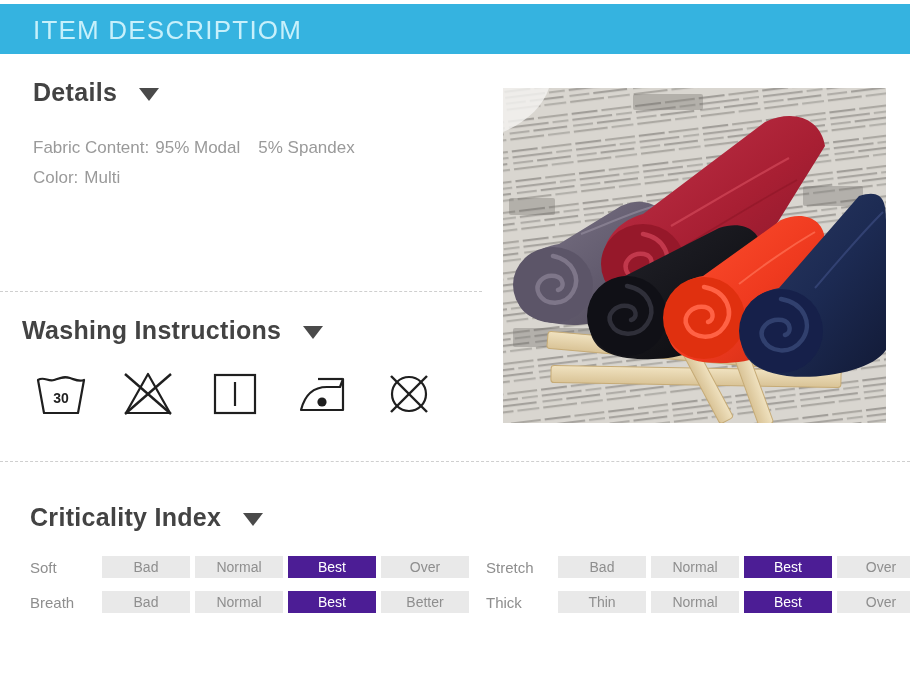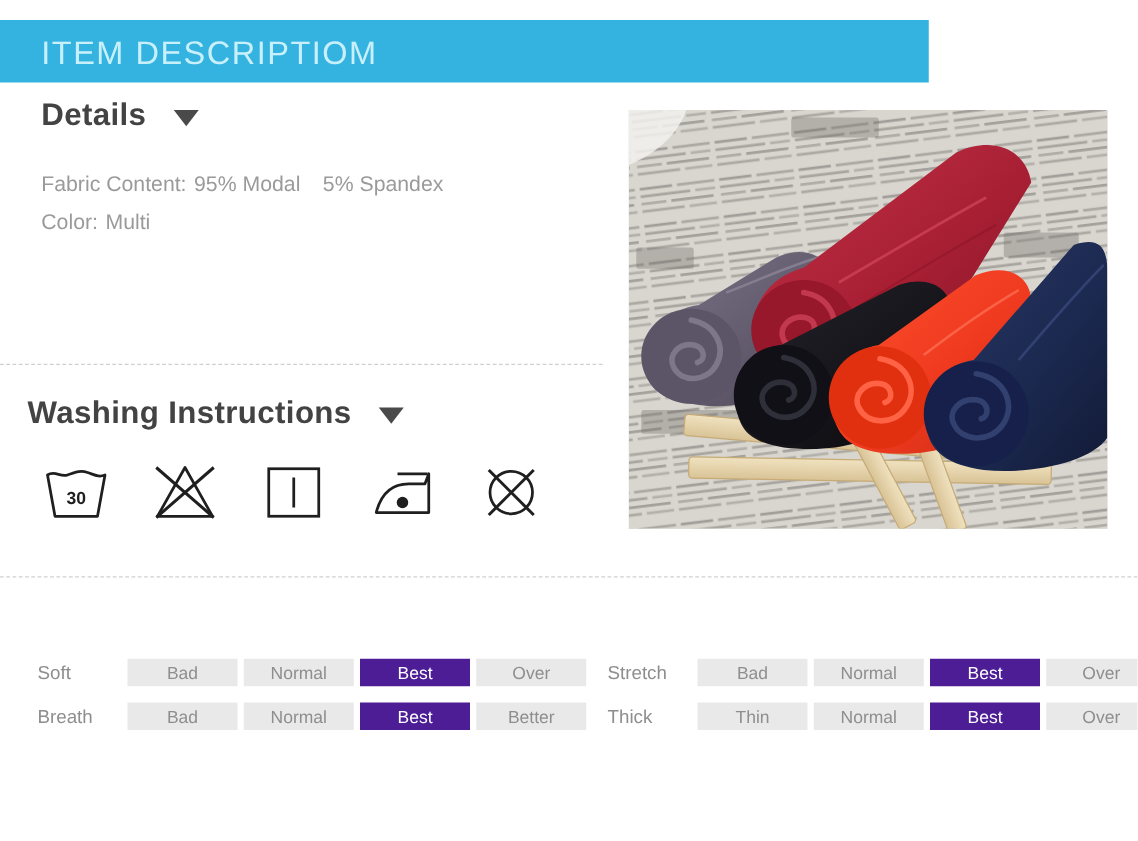--- a/index.html
+++ b/index.html
@@ -12,22 +12,22 @@
     height: 673px;
     position: relative;
     overflow: hidden;
     font-family: "Liberation Sans", sans-serif;
     -webkit-font-smoothing: antialiased;
   }
 
   
   .header-bar {
     position: absolute;
-    left: 0; top: 16px;
-    width: 743px;
+    left: 0; top: 4px;
+    width: 910px;
     height: 50px;
     background: #35b3e0;
   }
   .header-title {
     position: absolute;
     left: 33px;
     top: 11px;
     font-size: 26px;
     letter-spacing: 1.2px;
     color: #c7f0fb;
@@ -341,20 +341,24 @@
         <line x1="46" y1="9" x2="10" y2="45" stroke="#1f1f1f" stroke-width="2.4"></line>
       </svg>
     </div>
 
   </div>
 </div>
 
 <div class="divider divider-2"></div>
 
 <div class="crit-block">
+  <div class="sec-head">
+    <span class="sec-title">Criticality Index</span>
+    <span class="tri-down"></span>
+  </div>
 
   <div class="crit-table">
 
     <div class="crit-row">
       <div class="crit-group g1">
         <span class="crit-label">Soft</span>
         <div class="crit-cells">
           <span class="crit-cell">Bad</span>
           <span class="crit-cell">Normal</span>
           <span class="crit-cell active">Best</span>

